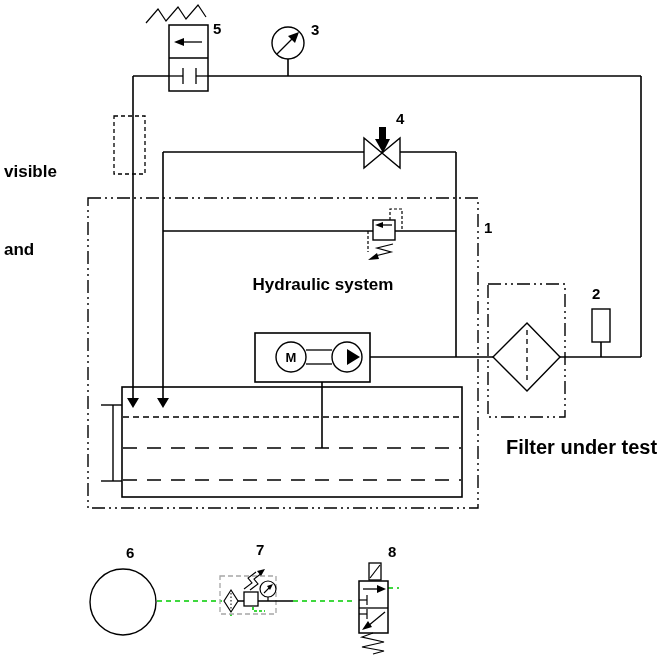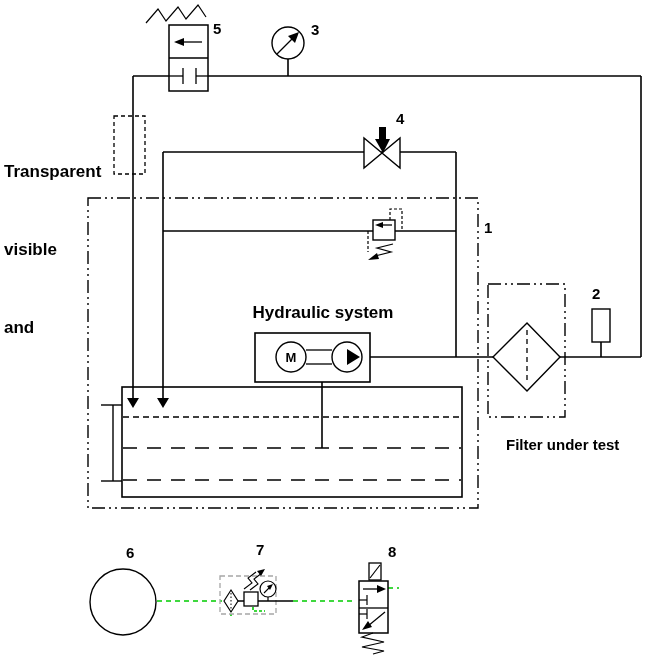--- a/index.html
+++ b/index.html
@@ -2,22 +2,22 @@
 <html><head>
 <meta charset="utf-8">
 <style>
   html,body{margin:0;padding:0;background:#fff;}
   #canvas{position:relative;width:662px;height:655px;background:#fff;overflow:hidden;
           font-family:"Liberation Sans",sans-serif;color:#000;}
   #diagram-svg{position:absolute;left:0;top:0;}
   .lbl{position:absolute;font-weight:bold;white-space:pre;}
   .num{font-size:15px;}
   .note{font-size:17px;line-height:26px;}
-  .sys-title{font-size:17px;text-align:center;margin-top:28px;}
-  .cap{font-size:15px;}
+  .sys-title{font-size:17px;text-align:center;}
+  .cap{font-size:20px;}
 </style>
 </head>
 <body>
 
 <div id="canvas">
 
   <svg id="diagram-svg" width="662" height="655" viewBox="0 0 662 655">
 
     <g stroke="#000" stroke-width="1.6" fill="none">
       <line x1="133" y1="76" x2="641" y2="76"></line>
@@ -140,21 +140,20 @@
       <line x1="367" y1="595" x2="367" y2="605" stroke="#000" stroke-width="1.2"></line>
       <line x1="359" y1="614" x2="367" y2="614" stroke="#000" stroke-width="1.2"></line>
       <line x1="367" y1="609" x2="367" y2="619" stroke="#000" stroke-width="1.2"></line>
       <line x1="385" y1="612" x2="368" y2="626" stroke="#000" stroke-width="1.2"></line>
       <polygon points="362,630 372,627 368,621" fill="#000"></polygon>
       <polyline points="373,633 362,637 384,642 362,647 384,651 373,654" fill="none" stroke="#000" stroke-width="1.2"></polyline>
     </g>
   </svg>
 
   <div class="lbl note" style="left:4px;top:107px;">
-    <div>Transparent</div>
     <div>visible</div>
     <div>and</div>
   </div>
 
   <div class="lbl sys-title" style="left:238px;top:275px;width:170px;">Hydraulic system</div>
 
   <div class="lbl cap" style="left:506px;top:436px;">Filter under test</div>
 
   <div class="lbl num" style="left:484px;top:219px;">1</div>
   <div class="lbl num" style="left:592px;top:285px;">2</div>

